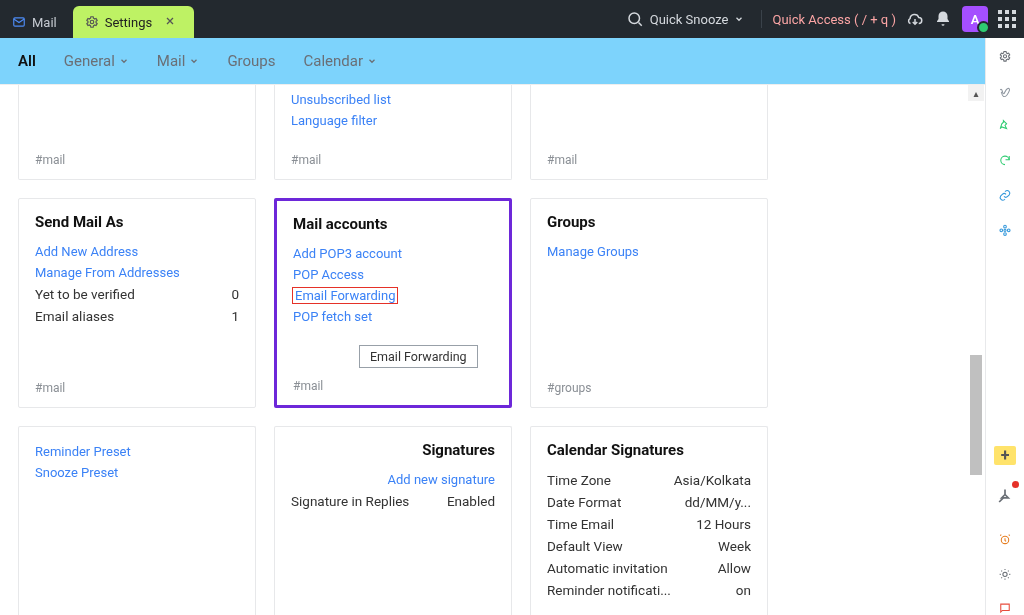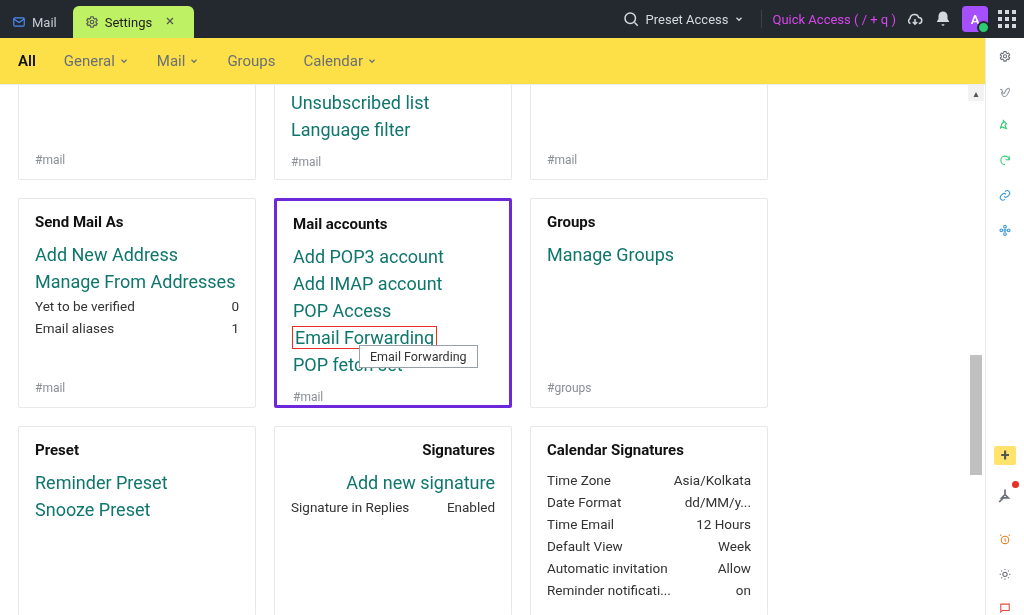--- a/index.html
+++ b/index.html
@@ -16,37 +16,37 @@
   .titlebar .right{display:flex;align-items:center;gap:10px;height:100%;font-size:13px;color:#d5d9de;}
   .qa-btn{display:flex;align-items:center;gap:6px;border:1px solid transparent;border-radius:4px;padding:4px 6px;cursor:pointer;}
   .avatar{width:26px;height:26px;border-radius:4px;background:#a54fff;color:#fff;display:flex;align-items:center;justify-content:center;font-weight:600;position:relative;}
   .avatar::after{content:"";position:absolute;right:-2px;bottom:-2px;width:9px;height:9px;background:#2ecc71;border-radius:50%;border:2px solid #23292f;}
   .ticon{width:18px;height:18px;color:#d5d9de;}
   .divider{width:1px;height:18px;background:#3a424a;}
   .grip{display:grid;grid-template-columns:repeat(3,4px);grid-auto-rows:4px;gap:3px;}
   .grip span{background:#d5d9de;width:4px;height:4px;}
 
   
-  .catnav{height:47px;border-bottom:1px solid #eee;display:flex;align-items:center;gap:28px;padding:0 18px;font-size:15px;color:#6a6f76;background:#fde047;}
+  .catnav{height:47px;border-bottom:1px solid #eee;display:flex;align-items:center;gap:28px;padding:0 18px;font-size:15px;color:#6a6f76;background:#7dd3fc;}
   .catnav .item{display:flex;align-items:center;gap:4px;cursor:pointer;}
   .catnav .item.selected{color:#111;font-weight:600;}
   .chev{width:10px;height:10px;}
 
   
   .workspace{position:absolute;top:85px;left:0;right:39px;bottom:0;overflow:hidden;background:#fff;}
   .cards-area{padding:0 18px 30px 18px;}
   .scrollbar-track{position:absolute;right:1px;top:0;width:16px;height:100%;}
   .scroll-up{position:absolute;top:0;left:0;width:16px;height:16px;display:flex;align-items:center;justify-content:center;background:#f2f2f2;color:#555;font-size:10px;}
   .scroll-thumb{position:absolute;left:2px;width:12px;background:#c0c0c0;border-radius:0;}
 
   .row{display:flex;gap:18px;}
   .card{width:238px;border:1px solid #e7e8ea;border-radius:2px;padding:14px 16px 12px 16px;display:flex;flex-direction:column;background:#fff;}
   .card.highlight{border:3px solid #6d28d9;}
   .card h3{font-size:15px;font-weight:700;color:#111;margin-bottom:10px;}
-  .card a.link{color:#0f766e;font-size:18px;text-decoration:none;margin:3px 0;cursor:pointer;display:block;}
+  .card a.link{color:#3b82f6;font-size:13px;text-decoration:none;margin:3px 0;cursor:pointer;display:block;}
   .card .plain{color:#333;font-size:13.5px;margin:3px 0;display:flex;justify-content:space-between;gap:32px;}
   .tag{color:#8a8f95;font-size:12px;margin-top:auto;padding-top:12px;}
   .kv{display:flex;justify-content:space-between;color:#333;font-size:13.5px;margin:3px 0;}
   .kv .v{color:#333;}
   .link-hl{outline:1.5px solid #e53128;outline-offset:0;padding:0 2px;margin:3px 0;display:inline-block;width:fit-content;}
   .enabled-val{color:#1a73e8;}
 
   
   .rail{position:absolute;top:38px;right:0;width:39px;bottom:0;border-left:1px solid #e8e9eb;background:#fff;display:flex;flex-direction:column;align-items:center;padding-top:12px;gap:22px;}
   .rail .ricon{width:20px;height:20px;color:#6a6f76;cursor:pointer;}
@@ -83,27 +83,27 @@
         </svg>
     </span>
   </div>
   <div class="spacer"></div>
   <div class="right">
     <div class="qa-btn">
       <svg class="ticon" viewBox="0 0 24 24" fill="none" stroke="currentColor" stroke-width="2">
           <circle cx="11" cy="11" r="7"></circle>
           <path d="M21 21l-4.3-4.3"></path>
         </svg>
-      <span>Preset Access</span>
+      <span>Quick Snooze</span>
       <svg width="10" height="10" viewBox="0 0 24 24" fill="none" stroke="currentColor" stroke-width="3">
           <path d="M6 9l6 6 6-6"></path>
         </svg>
     </div>
     <div class="divider"></div>
-    <span style="color:#d946ef;text-align:center;">Quick Access  ( / + q )</span>
+    <span style="color:#fca5a5;text-align:center;">Quick Access  ( / + q )</span>
     <svg class="ticon" viewBox="0 0 24 24" fill="none" stroke="currentColor" stroke-width="2">
         <path d="M17 18a4 4 0 0 0 0-8 6 6 0 0 0-11.6 1.5A3.5 3.5 0 0 0 6 18"></path>
         <path d="M12 12v7m-3-3l3 3 3-3"></path>
       </svg>
     <svg class="ticon" viewBox="0 0 24 24" fill="currentColor">
         <path d="M12 2a6 6 0 0 0-6 6v4l-2 3v1h16v-1l-2-3V8a6 6 0 0 0-6-6zM10 19a2 2 0 0 0 4 0"></path>
       </svg>
     <div class="avatar">
         <span>A</span>
       </div>
@@ -178,38 +178,36 @@
         <div class="plain">
             <span>Email aliases</span>
             <span>1</span>
           </div>
         <div class="tag">#mail</div>
       </div>
 
       <div class="card highlight" style="height:210px;position:relative;">
         <h3>Mail accounts</h3>
         <a class="link">Add POP3 account</a>
-        <a class="link">Add IMAP account</a>
         <a class="link">POP Access</a>
         <a class="link link-hl">Email Forwarding</a>
         <a class="link">POP fetch set</a>
         <div class="tag">#mail</div>
         <div class="tooltip" style="left:82px;top:144px;">Email Forwarding</div>
       </div>
 
       <div class="card" style="height:210px;">
         <h3>Groups</h3>
         <a class="link">Manage Groups</a>
         <div class="tag">#groups</div>
       </div>
     </div>
 
     <div class="row">
       <div class="card" style="min-height:190px;border-bottom:none;">
-        <h3>Preset</h3>
         <a class="link">Reminder Preset</a>
         <a class="link">Snooze Preset</a>
       </div>
       <div class="card" style="min-height:190px;border-bottom:none;text-align:right;">
         <h3>Signatures</h3>
         <a class="link">Add new signature</a>
         <div class="kv">
             <span>Signature in Replies</span>
             <span class="v enabled-val">Enabled</span>
           </div>

